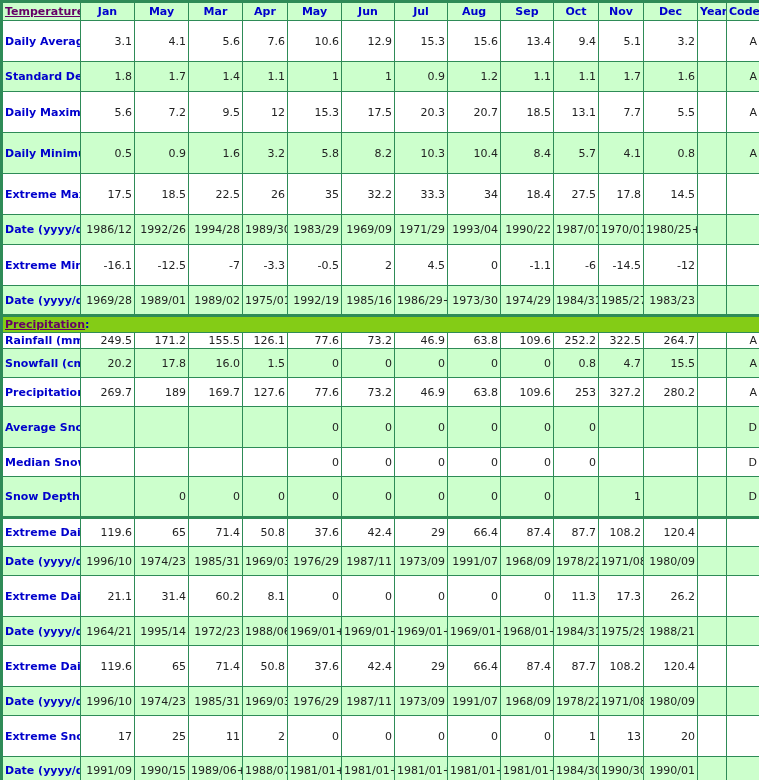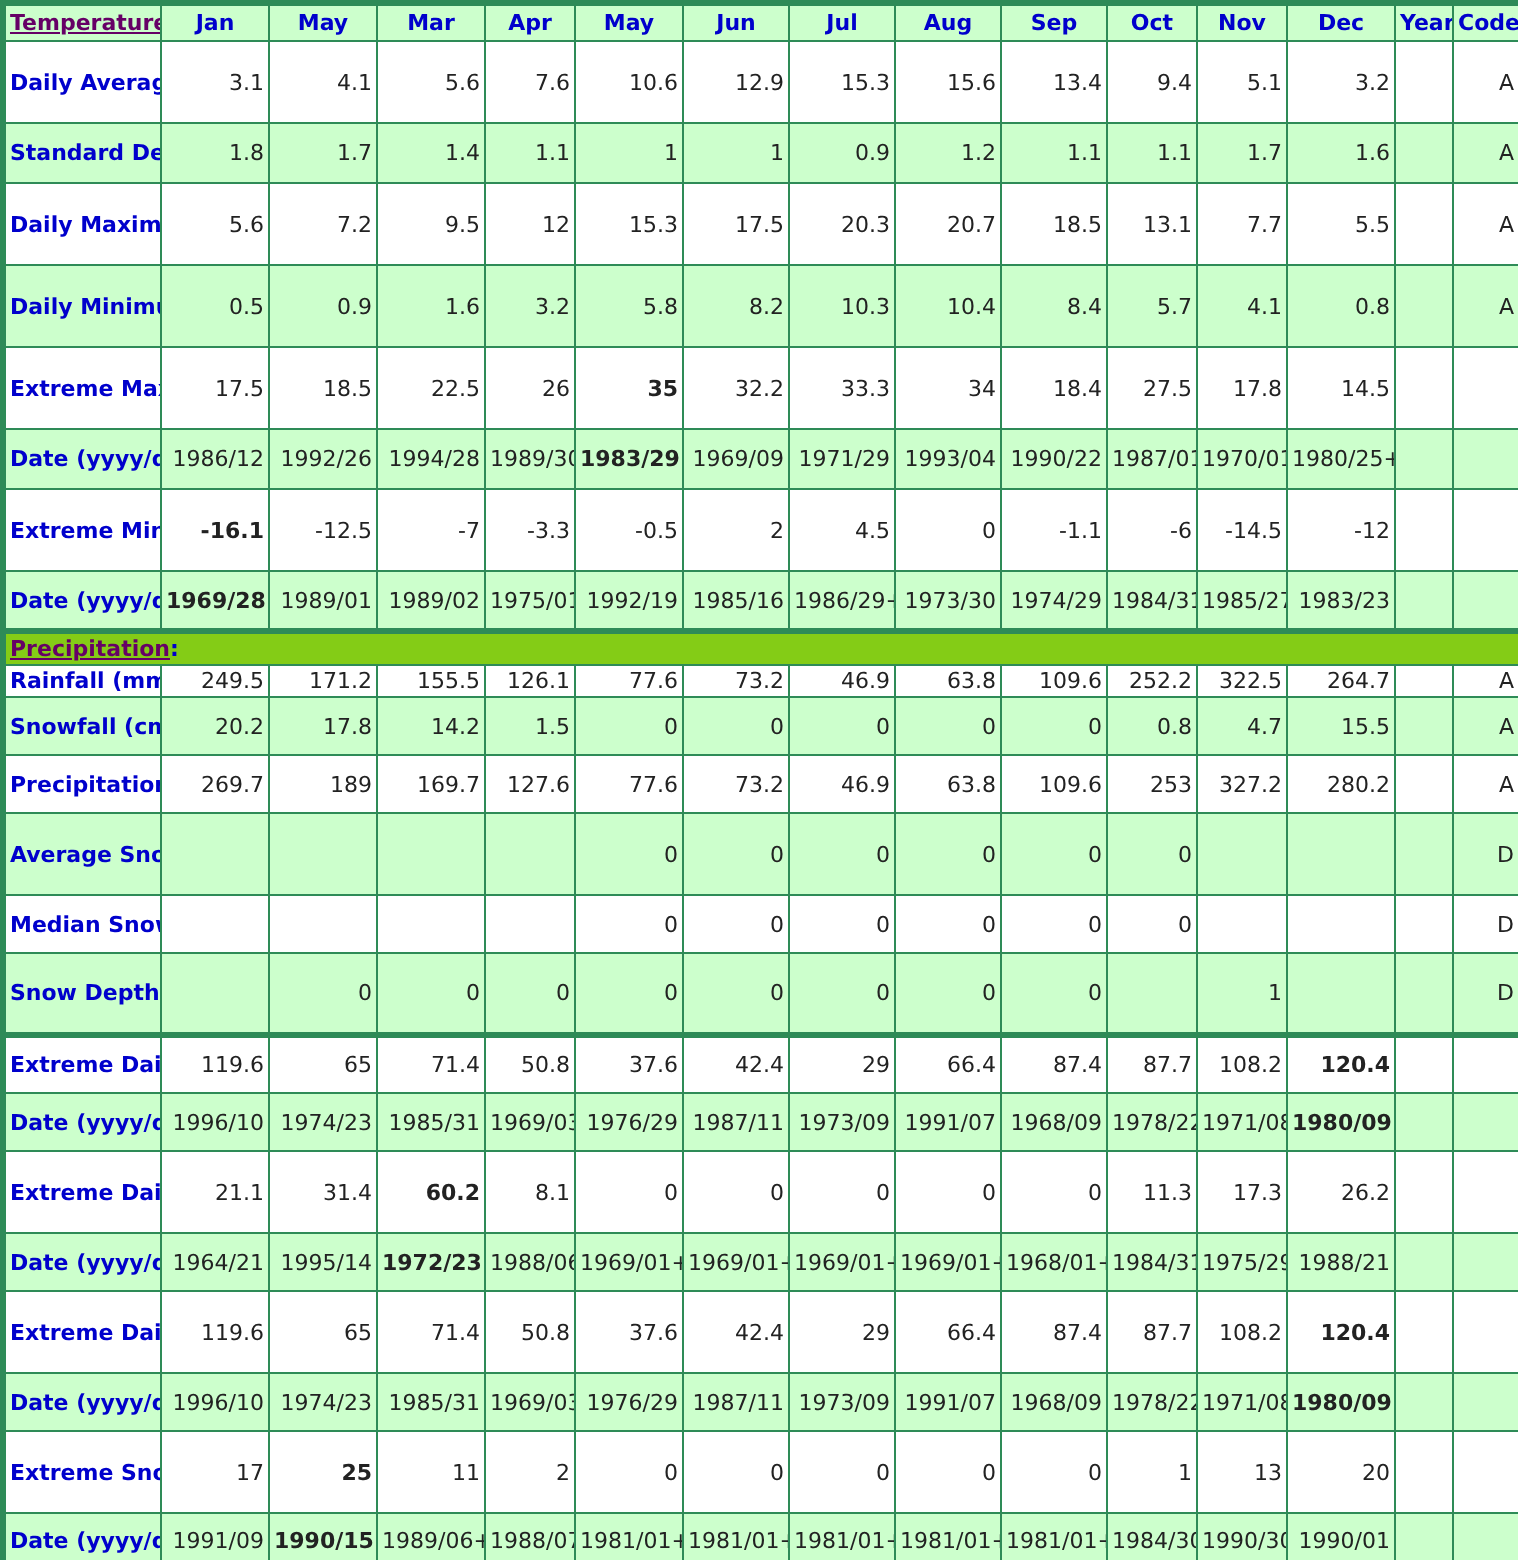--- a/index.html
+++ b/index.html
@@ -27,21 +27,21 @@
   }
   td.lbl {
     color: #0000cc;
     font-weight: bold;
     text-align: left;
     white-space: normal;
     padding: 1px 2px;
     vertical-align: middle;
   }
   td.v { text-align: right; vertical-align: middle; }
-  td.v.b { font-weight: bold; }
+  td.v.b { font-weight: normal; }
   tr.w td { background: #ffffff; }
   tr.g td { background: #ccffcc; }
   th.sect, td.sect {
     background: #ccffcc;
     text-align: left;
     color: #660066;
     font-weight: bold;
   }
   .sect-link { color: #660066; text-decoration: underline; }
   tr.sep td, tr.sep th { border-top: 3px solid #2e8b57; }
@@ -244,21 +244,21 @@
         <td class="v">252.2</td>
         <td class="v">322.5</td>
         <td class="v">264.7</td>
         <td class="v"></td>
         <td class="v">A</td>
       </tr>
       <tr class="g" style="height: 29px;">
         <td class="lbl">Snowfall (cm)</td>
         <td class="v">20.2</td>
         <td class="v">17.8</td>
-        <td class="v">14.2</td>
+        <td class="v">16.0</td>
         <td class="v">1.5</td>
         <td class="v">0</td>
         <td class="v">0</td>
         <td class="v">0</td>
         <td class="v">0</td>
         <td class="v">0</td>
         <td class="v">0.8</td>
         <td class="v">4.7</td>
         <td class="v">15.5</td>
         <td class="v"></td>

